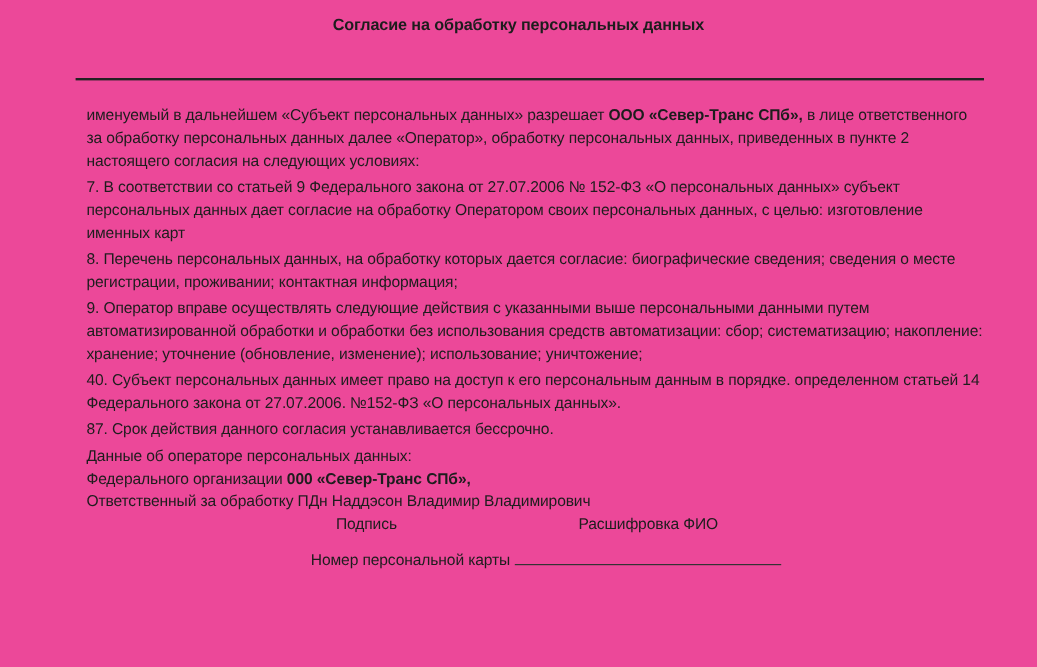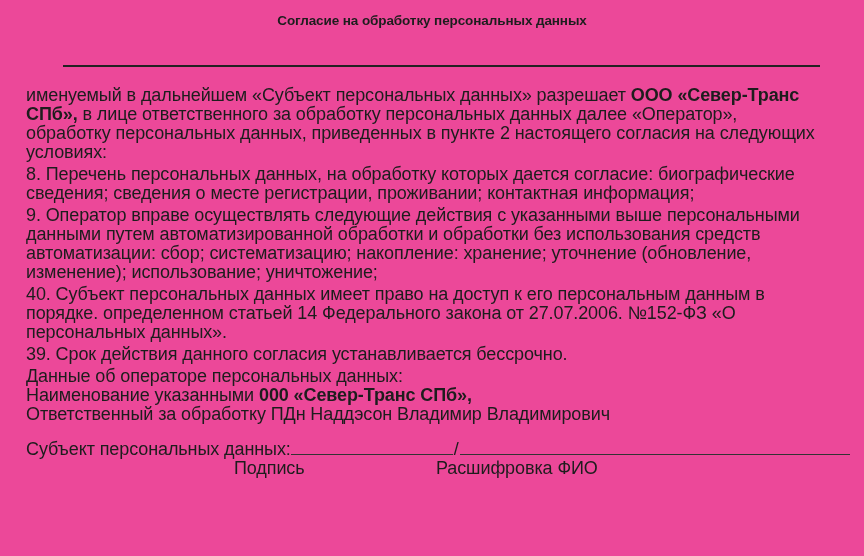--- a/index.html
+++ b/index.html
@@ -27,22 +27,22 @@
     font-size: 13.5px;
     letter-spacing: -0.1px;
   }
   .top-rule {
     margin: 37px 44px 0 63px;
     border: none;
     border-top: 2px solid #222222;
     height: 0;
   }
   .content {
-    margin: 19px 42px 0 26px;
-    font-size: 18px;
+    margin: 19px 42px 0 72px;
+    font-size: 13px;
     line-height: 19px;
     letter-spacing: -0.1px;
   }
   .para {
     margin: 0 0 3px 0;
   }
   .op-line {
     margin: 0;
   }
   b { font-weight: 700; }
@@ -81,38 +81,39 @@
 <div class="page">
 
   <div class="doc-title">Согласие на обработку персональных данных</div>
 
   <hr class="top-rule">
 
   <div class="content">
 
     <p class="para"><span>именуемый в дальнейшем «Субъект персональных данных» разрешает </span><b>ООО «Север-Транс СПб»,</b><span> в лице ответственного за обработку персональных данных далее «Оператор», обработку персональных данных, приведенных в пункте 2 настоящего согласия на следующих условиях:</span></p>
 
+    <p class="para">7. В соответствии со статьей 9 Федерального закона от 27.07.2006 № 152-ФЗ «О персональных данных» субъект персональных данных дает согласие на обработку Оператором своих персональных данных, с целью: изготовление именных карт</p>
 
     <p class="para">8. Перечень персональных данных, на обработку которых дается согласие: биографические сведения; сведения о месте регистрации, проживании; контактная информация;</p>
 
     <p class="para">9. Оператор вправе осуществлять следующие действия с указанными выше персональными данными путем автоматизированной обработки и обработки без использования средств автоматизации: сбор; систематизацию; накопление: хранение; уточнение (обновление, изменение); использование; уничтожение;</p>
 
     <p class="para">40. Субъект персональных данных имеет право на доступ к его персональным данным в порядке. определенном статьей 14 Федерального закона от 27.07.2006. №152-ФЗ «О персональных данных».</p>
 
-    <p class="para">39. Срок действия данного согласия устанавливается бессрочно.</p>
+    <p class="para">87. Срок действия данного согласия устанавливается бессрочно.</p>
 
 
     <div class="op-block">
       <div class="op-line">Данные об операторе персональных данных:</div>
-      <div class="op-line"><span>Наименование указанными </span><b>000 «Север-Транс СПб»,</b></div>
+      <div class="op-line"><span>Федерального организации </span><b>000 «Север-Транс СПб»,</b></div>
       <div class="op-line">Ответственный за обработку ПДн Наддэсон Владимир Владимирович</div>
     </div>
 
-    <div class="sig-row"><span>Субъект персональных данных:</span><span class="blank blank-sign"></span><span class="slash">/</span><span class="blank blank-fio"></span></div>
 
     <div class="sig-captions">
       <span class="cap-sign">Подпись</span>
       <span class="cap-fio">Расшифровка ФИО</span>
     </div>
 
+    <div class="card-row"><span>Номер персональной карты</span>&nbsp;<span class="blank blank-card"></span></div>
 
   </div>
 </div>
 
 </body></html>

